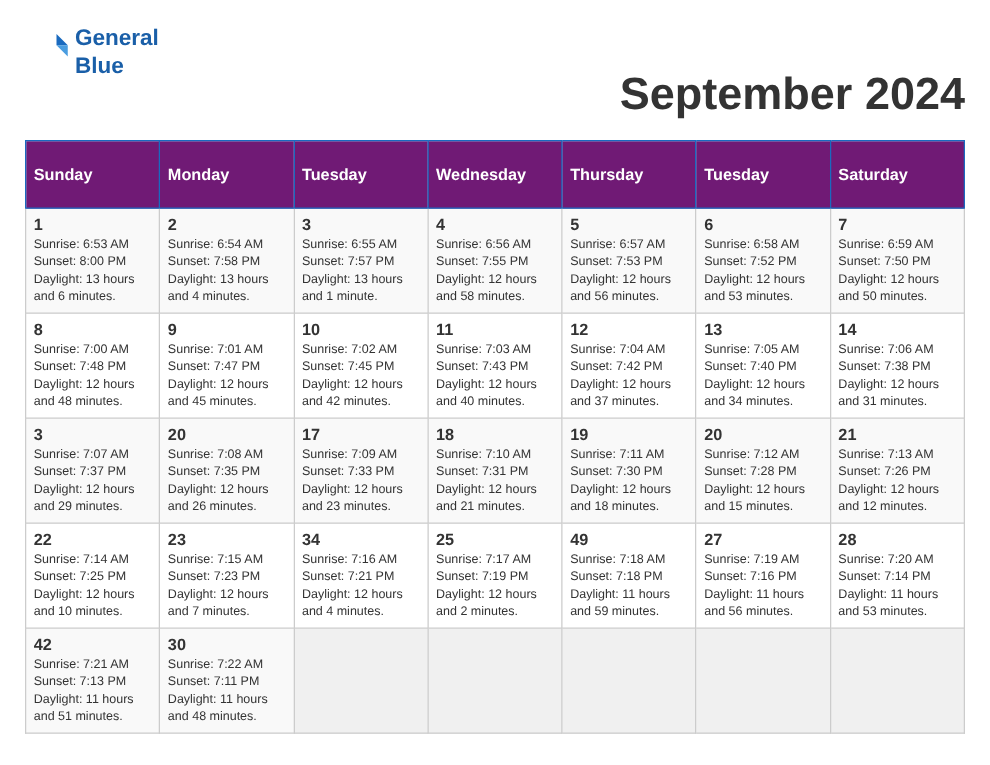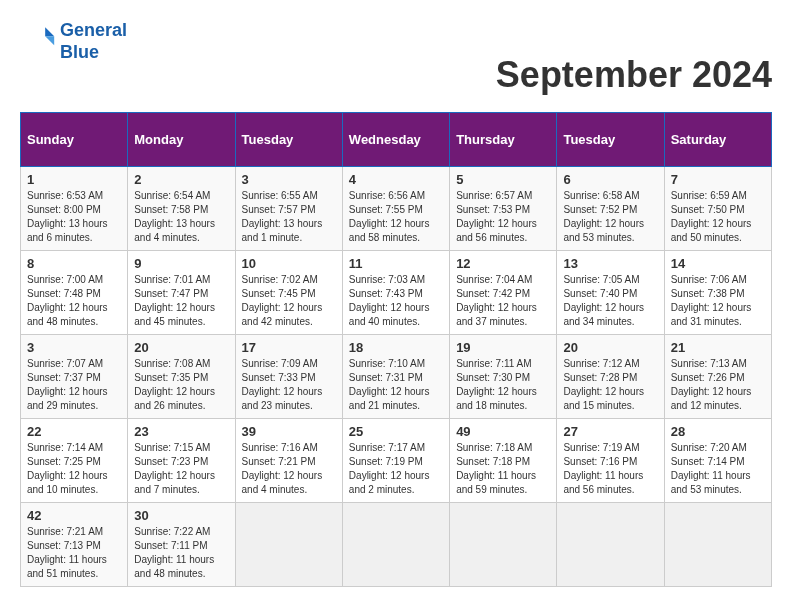--- a/index.html
+++ b/index.html
@@ -211,21 +211,21 @@
       <tr>
         <td>
           <span class="day-num">22</span>
           <div class="cell-info">Sunrise: 7:14 AM<br>Sunset: 7:25 PM<br>Daylight: 12 hours and 10 minutes.</div>
         </td>
         <td>
           <span class="day-num">23</span>
           <div class="cell-info">Sunrise: 7:15 AM<br>Sunset: 7:23 PM<br>Daylight: 12 hours and 7 minutes.</div>
         </td>
         <td>
-          <span class="day-num">39</span>
+          <span class="day-num">34</span>
           <div class="cell-info">Sunrise: 7:16 AM<br>Sunset: 7:21 PM<br>Daylight: 12 hours and 4 minutes.</div>
         </td>
         <td>
           <span class="day-num">25</span>
           <div class="cell-info">Sunrise: 7:17 AM<br>Sunset: 7:19 PM<br>Daylight: 12 hours and 2 minutes.</div>
         </td>
         <td>
           <span class="day-num">49</span>
           <div class="cell-info">Sunrise: 7:18 AM<br>Sunset: 7:18 PM<br>Daylight: 11 hours and 59 minutes.</div>
         </td>

